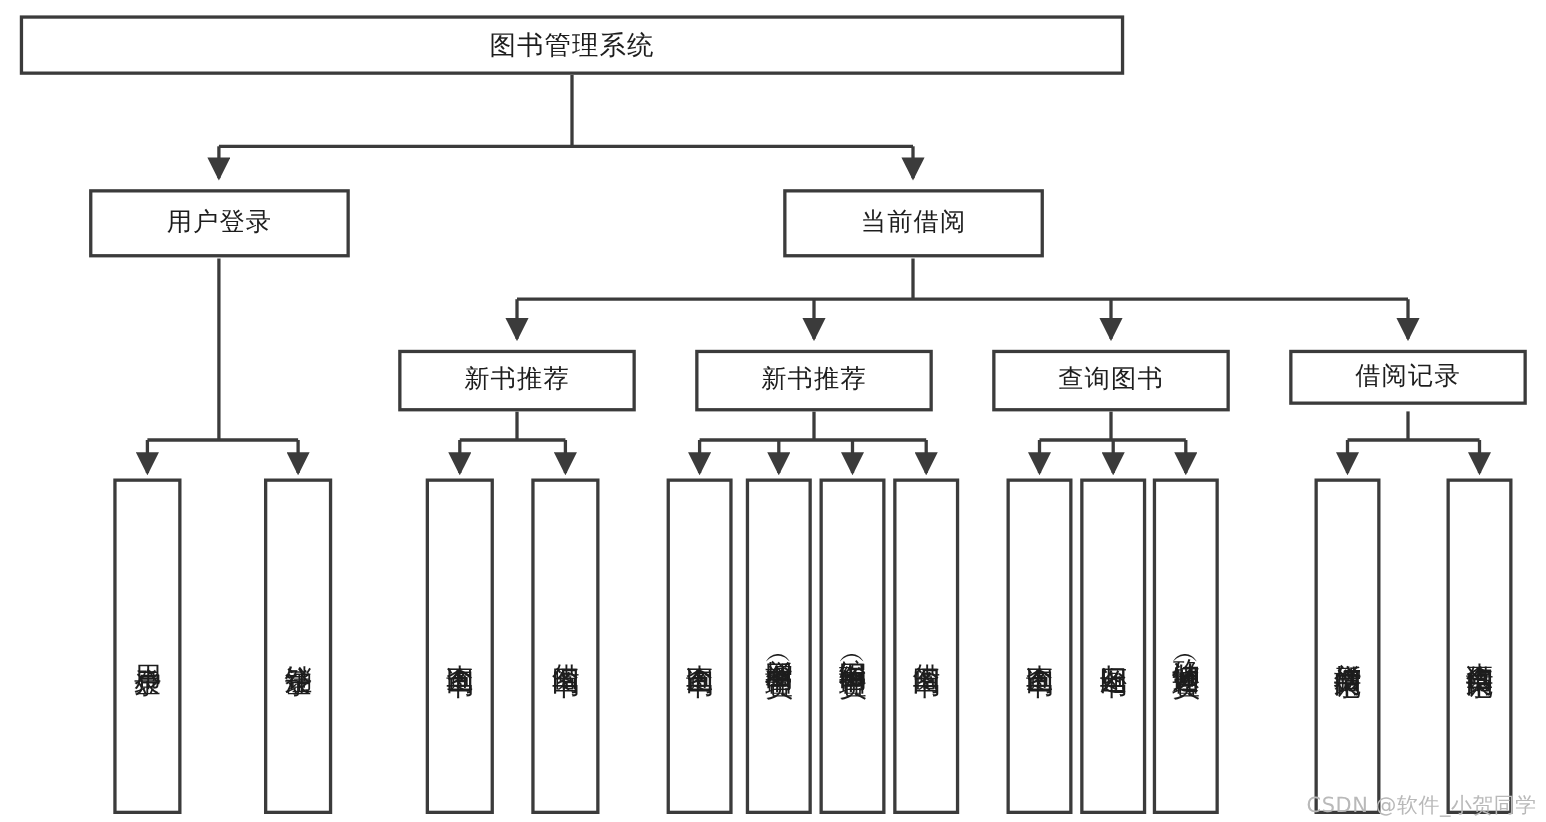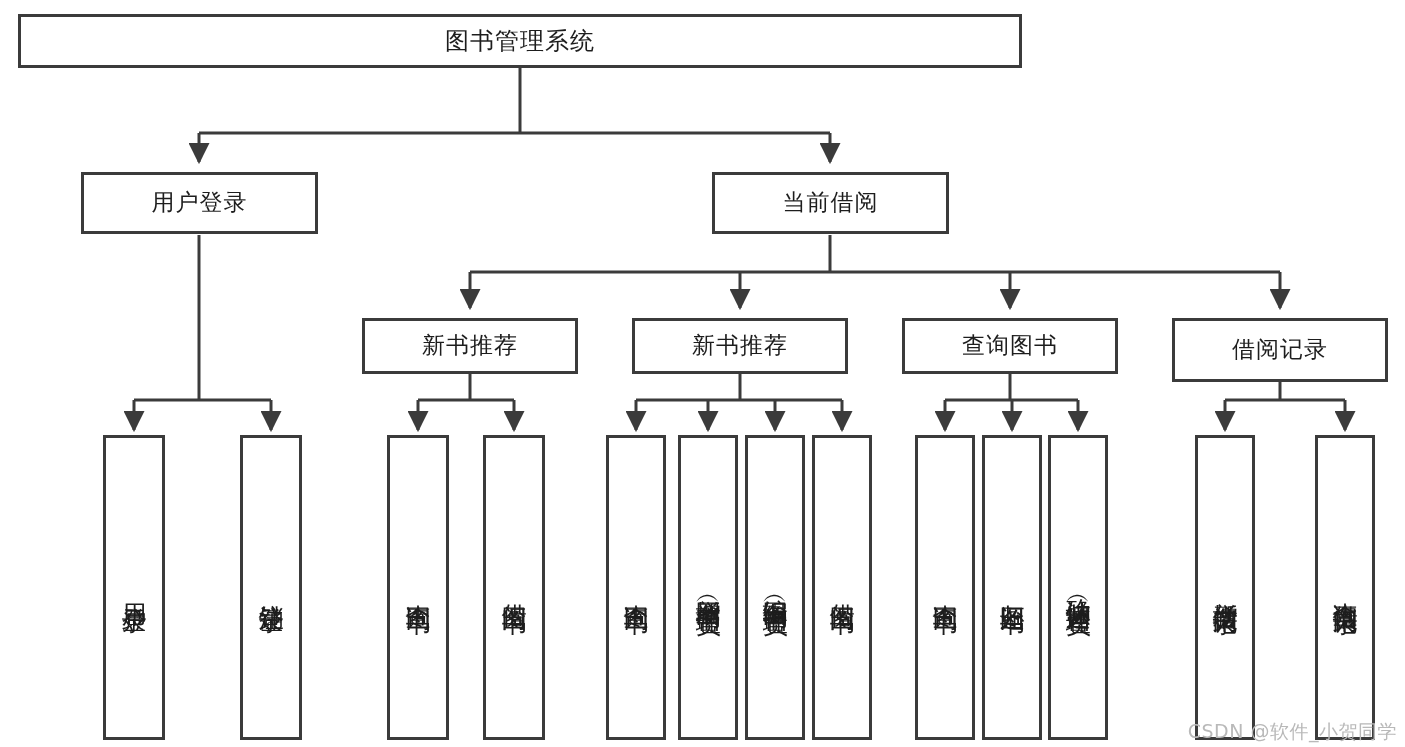--- a/index.html
+++ b/index.html
@@ -141,21 +141,21 @@
 
   <div class="node horiz" style="left:362px; top:318px; width:216px; height:56px;">
     <span class="node-label">新书推荐</span>
   </div>
   <div class="node horiz" style="left:632px; top:318px; width:216px; height:56px;">
     <span class="node-label">新书推荐</span>
   </div>
   <div class="node horiz" style="left:902px; top:318px; width:216px; height:56px;">
     <span class="node-label">查询图书</span>
   </div>
-  <div class="node horiz" style="left:1172px; top:318px; width:216px; height:64px;">
+  <div class="node horiz" style="left:1172px; top:318px; width:216px; height:50px;">
     <span class="node-label">借阅记录</span>
   </div>
 
   <div class="node vert" style="left:103px; top:435px; width:62px; height:305px;">
     <span class="node-label">用户登录</span>
   </div>
   <div class="node vert" style="left:240px; top:435px; width:62px; height:305px;">
     <span class="node-label">注销登录</span>
   </div>
 

